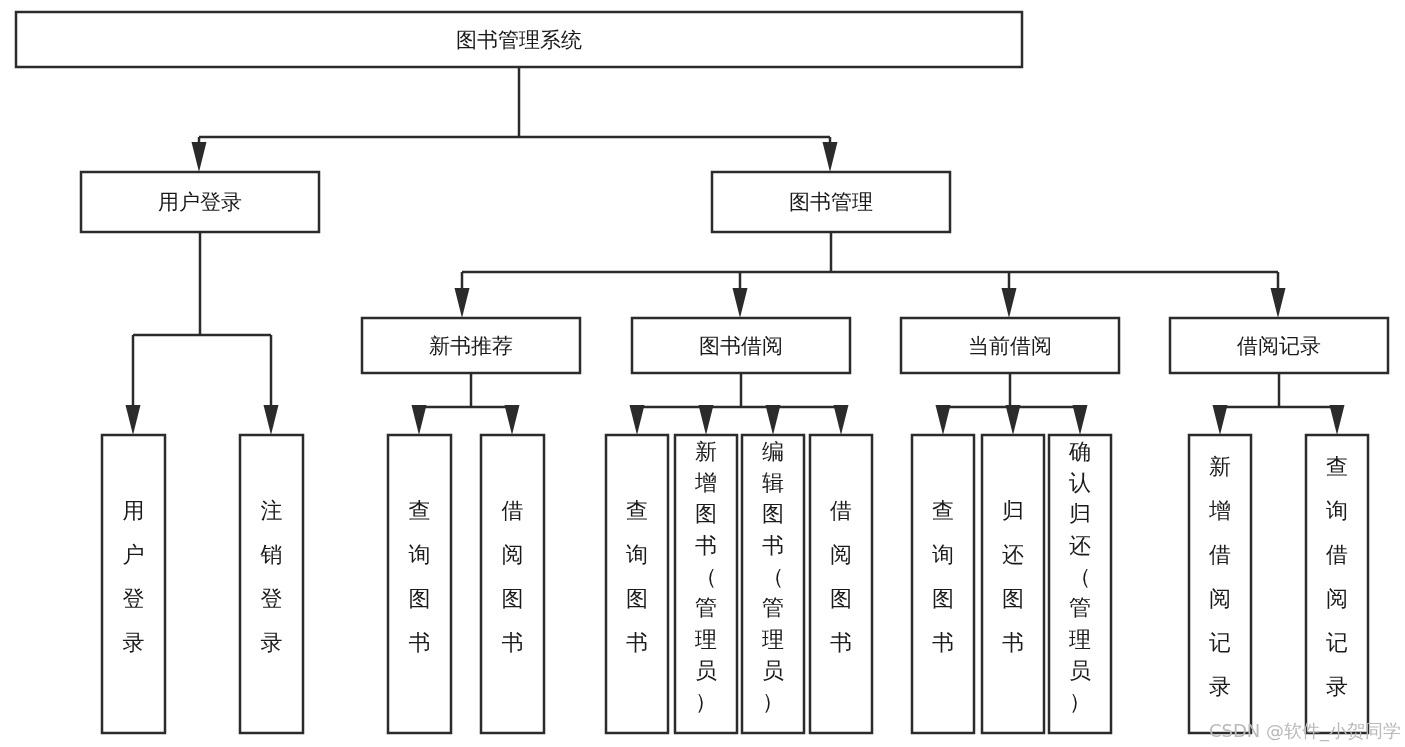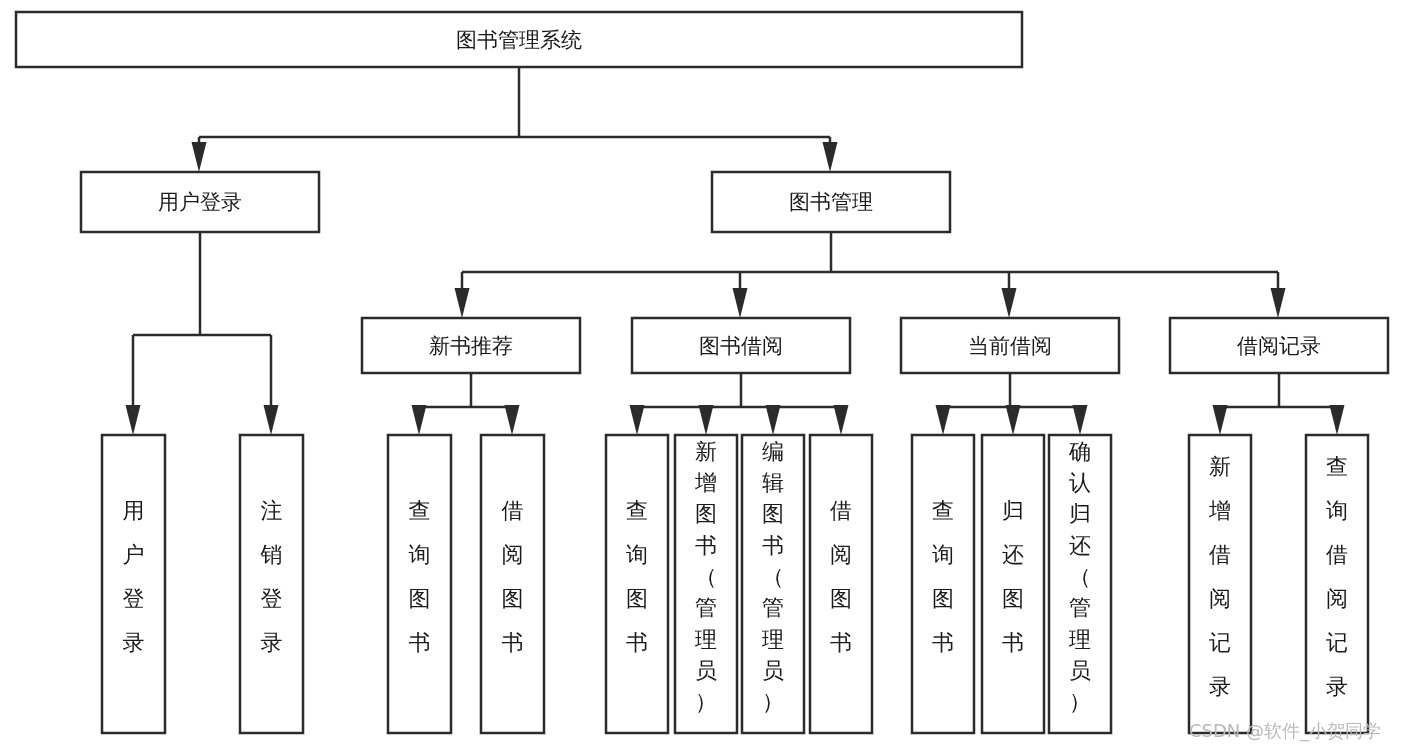--- a/index.html
+++ b/index.html
@@ -49,21 +49,21 @@
     stroke-width: 2.5;
     fill: none;
     stroke-linecap: butt;
   }
   .arrow-head {
     fill: #2b2b2b;
     stroke: none;
   }
   .watermark {
     position: absolute;
-    right: 24px;
+    right: 4px;
     bottom: 4px;
     font-family: "DejaVu Sans", "Liberation Sans", sans-serif;
     font-size: 18px;
     color: #b9b9b9;
     white-space: nowrap;
     user-select: none;
   }
 </style>
 </head>
 <body>

